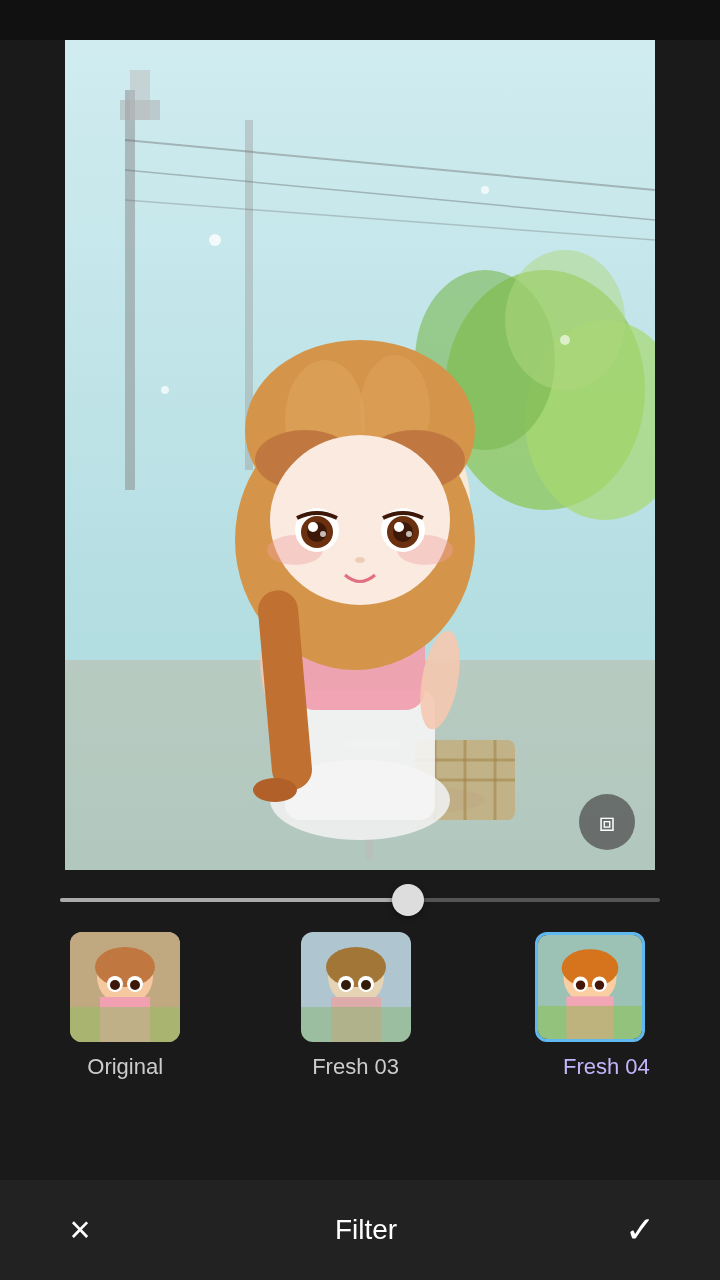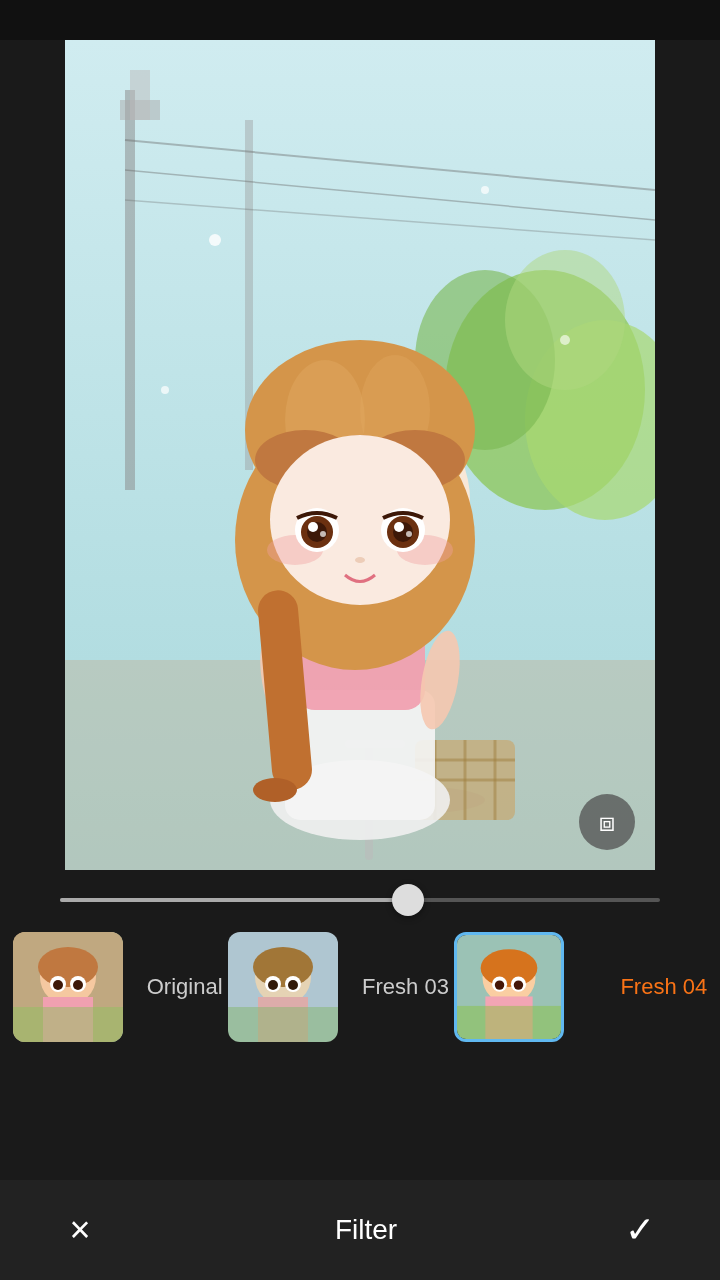--- a/index.html
+++ b/index.html
@@ -111,23 +111,23 @@
       width: 100%;
       display: flex;
       flex-direction: row;
       align-items: flex-start;
       justify-content: space-around;
       padding: 10px 10px 10px;
     }
 
     .filter-item {
       display: flex;
-      flex-direction: row;
-      align-items: center;
-      gap: 24px;
+      flex-direction: column;
+      align-items: center;
+      gap: 12px;
       cursor: pointer;
     }
 
     .filter-thumb {
       width: 110px;
       height: 110px;
       border-radius: 12px;
       overflow: hidden;
       position: relative;
     }
@@ -167,21 +167,21 @@
     }
 
     .filter-label {
       color: #ccc;
       font-size: 22px;
       text-align: center;
       white-space: nowrap;
     }
 
     .filter-label.selected-label {
-      color: #f97316;
+      color: #c4b5fd;
       margin-left: 32px;
     }
 
     
     .bottom-bar {
       width: 100%;
       height: 100px;
       background: #222;
       display: flex;
       align-items: center;

